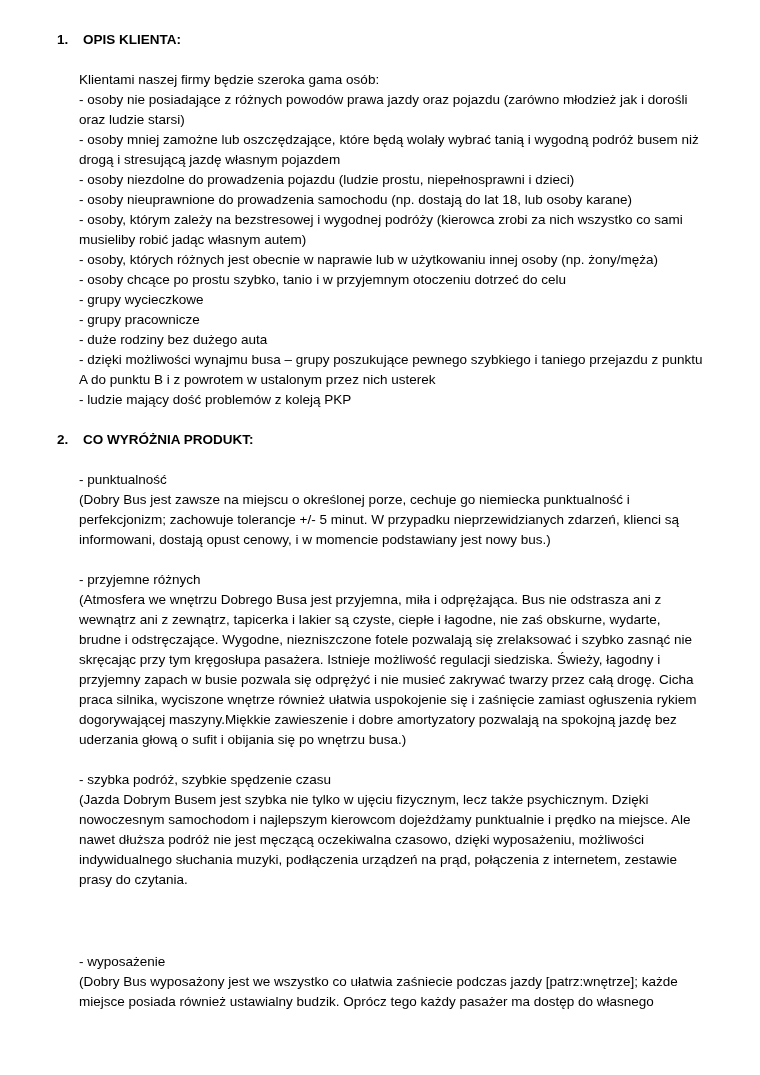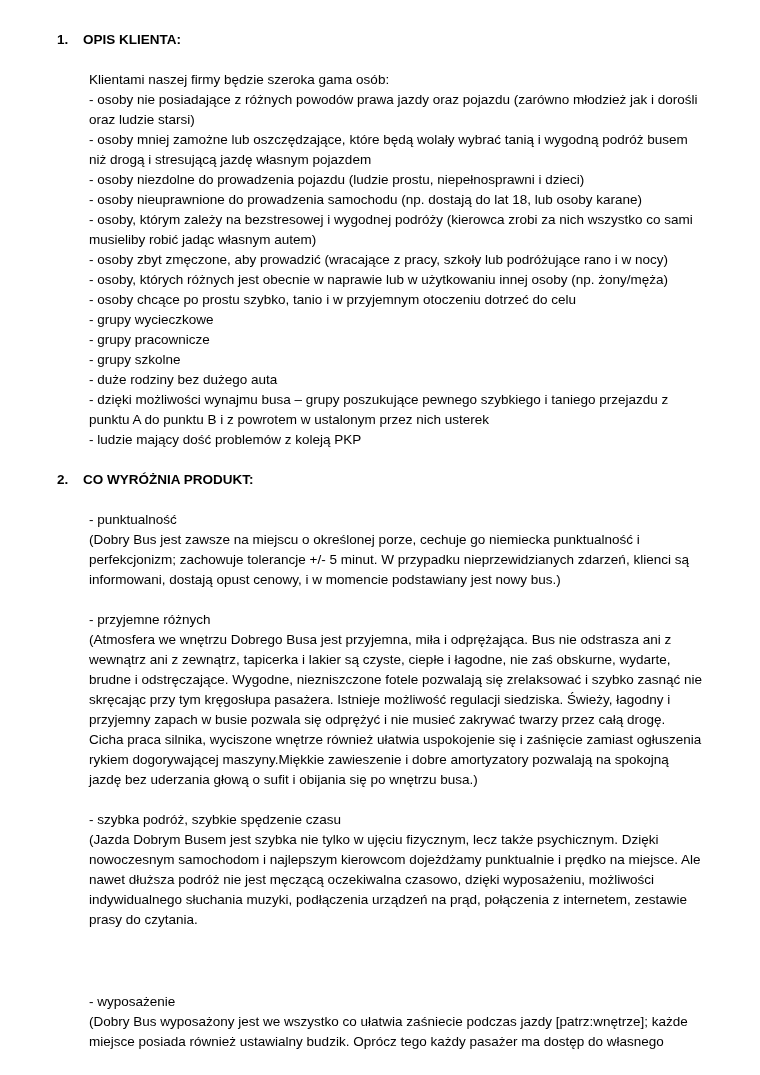--- a/index.html
+++ b/index.html
@@ -12,21 +12,21 @@
     color: #000000;
     font-family: "Liberation Sans", "DejaVu Sans", sans-serif;
     font-size: 13.5px;
     line-height: 20px;
   }
   .page { padding: 30px 57px 0 57px; }
   .doc-section + .doc-section { margin-top: 20px; }
   .heading-row { display: flex; font-weight: 700; }
   .num { width: 26px; flex: 0 0 26px; }
   .heading-text { flex: 1; }
-  .section-body { margin-left: 32px; margin-top: 20px; }
+  .section-body { margin-left: 22px; margin-top: 20px; }
   .para { margin: 0; text-align: left; }
   .feature-block { margin-top: 20px; }
   .feature-block:first-child { margin-top: 0; }
   .feature-block.extra-gap { margin-top: 62px; }
 </style>
 </head>
 <body>
 
 <div class="page">
 
@@ -36,26 +36,24 @@
       <span class="heading-text">OPIS KLIENTA:</span>
     </div>
     <div class="section-body">
       <p class="para">Klientami naszej firmy będzie szeroka gama osób:</p>
       <div id="client-list">
           <p class="para">- osoby nie posiadające z różnych powodów prawa jazdy oraz pojazdu (zarówno młodzież jak i dorośli oraz ludzie starsi)</p>
           <p class="para">- osoby mniej zamożne lub oszczędzające, które będą wolały wybrać tanią i wygodną podróż busem niż drogą i stresującą jazdę własnym pojazdem</p>
           <p class="para">- osoby niezdolne do prowadzenia pojazdu (ludzie prostu, niepełnosprawni i dzieci)</p>
           <p class="para">- osoby nieuprawnione do prowadzenia samochodu (np. dostają do lat 18, lub osoby karane)</p>
           <p class="para">- osoby, którym zależy na bezstresowej i wygodnej podróży (kierowca zrobi za nich wszystko co sami musieliby robić jadąc własnym autem)</p>
-          <p class="para">- osoby zbyt zmęczone, aby prowadzić (wracające z pracy, szkoły lub podróżujące rano i w nocy)</p>
           <p class="para">- osoby, których różnych jest obecnie w naprawie lub w użytkowaniu innej osoby (np. żony/męża)</p>
           <p class="para">- osoby chcące po prostu szybko, tanio i w przyjemnym otoczeniu dotrzeć do celu</p>
           <p class="para">- grupy wycieczkowe</p>
           <p class="para">- grupy pracownicze</p>
-          <p class="para">- grupy szkolne</p>
           <p class="para">- duże rodziny bez dużego auta</p>
           <p class="para">- dzięki możliwości wynajmu busa – grupy poszukujące pewnego szybkiego i taniego przejazdu z punktu A do punktu B i z powrotem w ustalonym przez nich usterek</p>
           <p class="para">- ludzie mający dość problemów z koleją PKP</p>
         </div>
     </div>
   </section>
 
   <section class="doc-section">
     <div class="heading-row">
       <span class="num">2.</span>

